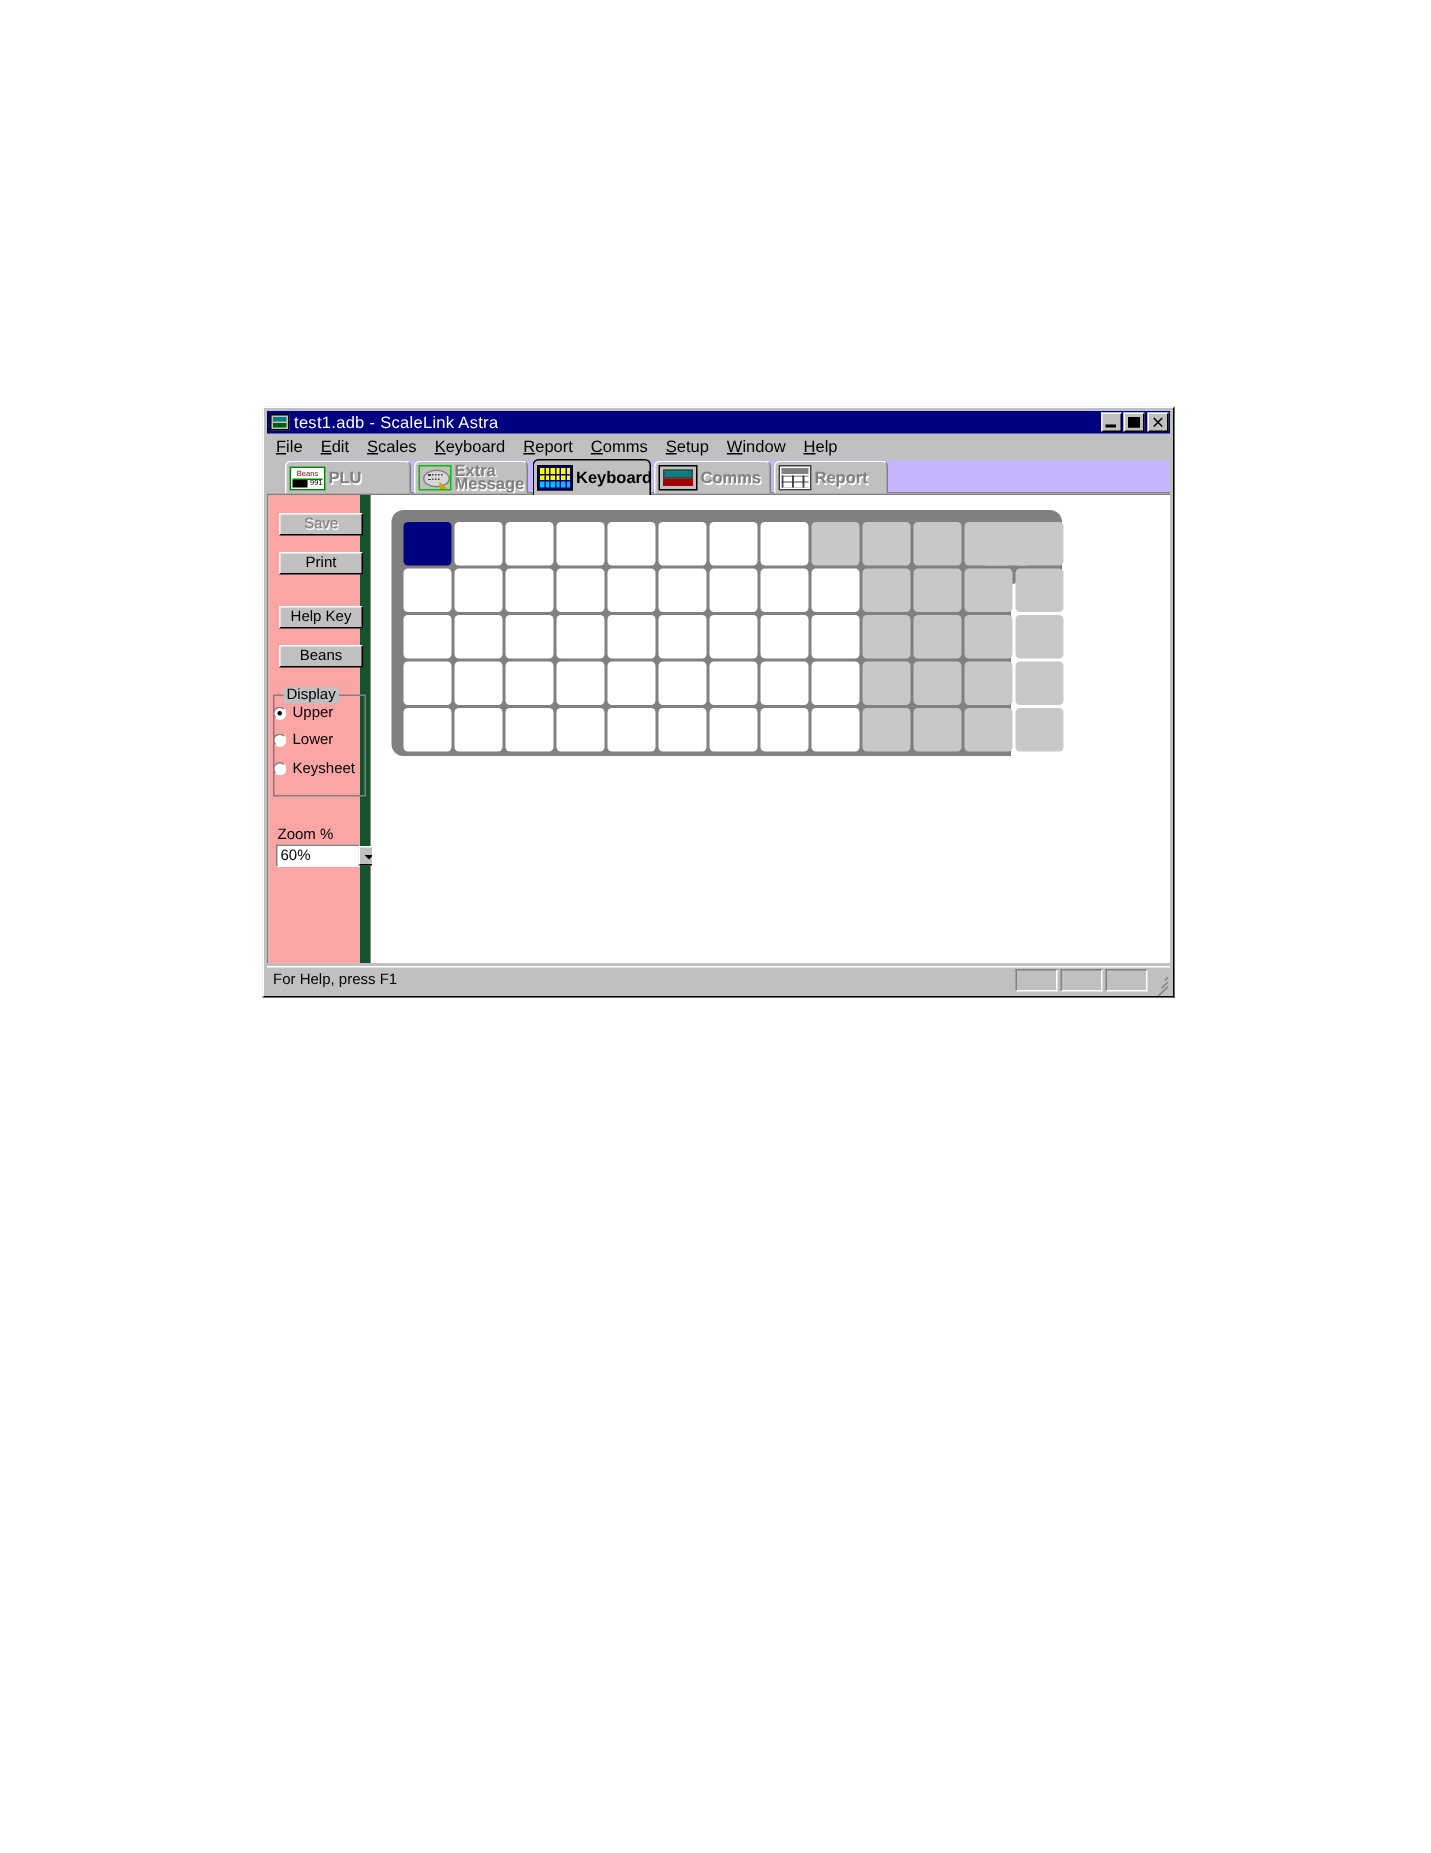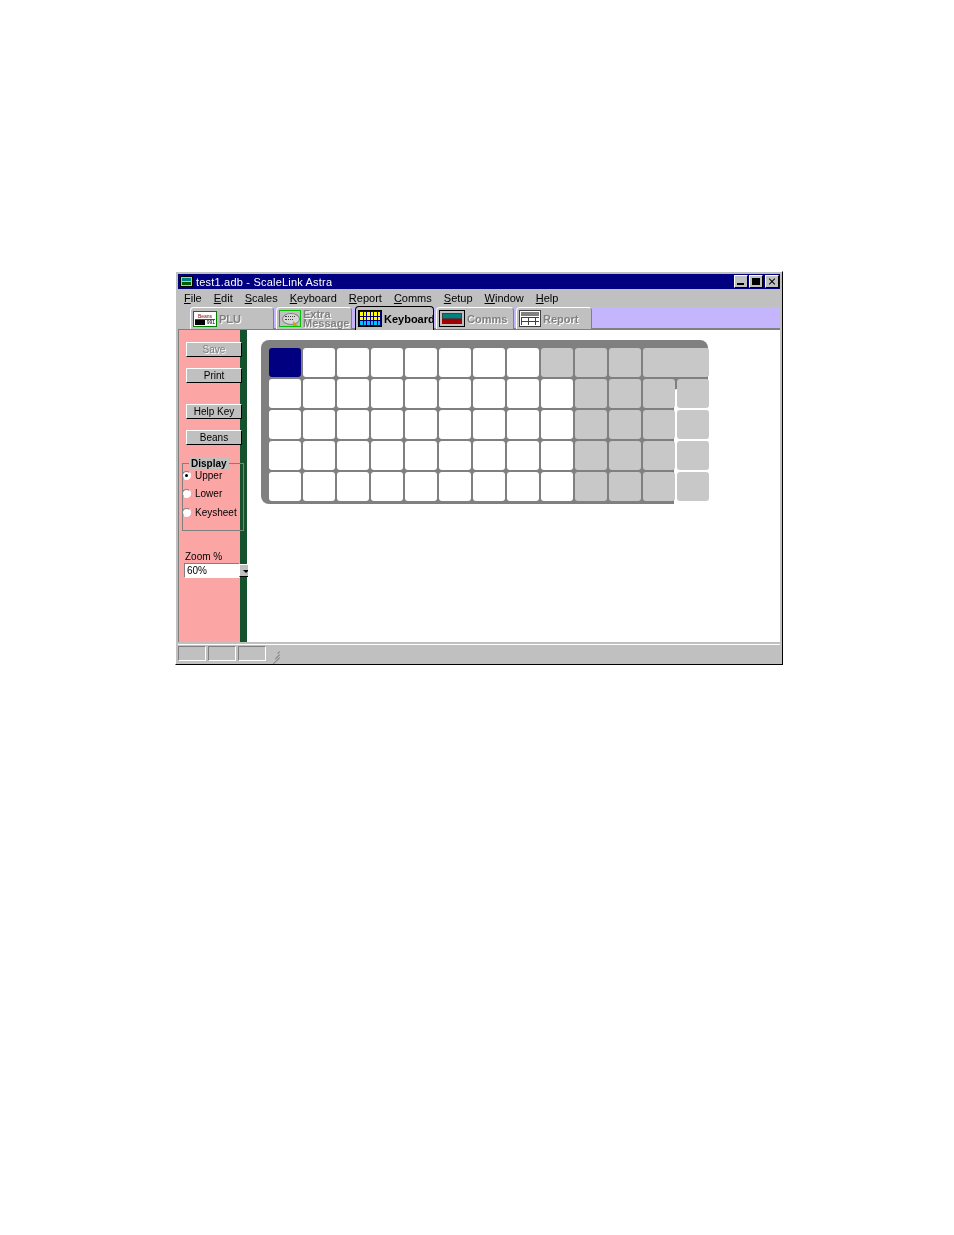--- a/index.html
+++ b/index.html
@@ -150,21 +150,20 @@
     border-right:1px solid #000000;border-bottom:1px solid #000000;
     box-sizing:border-box;
     font-size:10px;color:#000;text-align:center;line-height:13px;
   }
   .btn.disabled{color:#808080;text-shadow:1px 1px 0 #ffffff;}
 
   .grpbox{
     position:absolute;left:3px;width:62px;
     border:1px solid #808080;
     box-sizing:border-box;
-    font-weight:bold;
   }
   .grp-legend{
     position:absolute;top:-6px;left:6px;background:#c0c0c0;
     font-size:10px;color:#000;padding:0 2px;
   }
   .radio-row{
     position:absolute;left:3px;display:flex;align-items:center;gap:4px;
   }
   .radio{
     width:9px;height:9px;border-radius:50%;
@@ -479,20 +478,21 @@
           <div class="key dim"></div>
           <div class="key dim"></div>
         </div>
 
         <div class="isokey"></div>
       </div>
     </div>
   </div>
 
   <div class="statusbar">
+    <div class="status-main">For Help, press F1</div>
     <div class="status-pane"></div>
     <div class="status-pane"></div>
     <div class="status-pane"></div>
     <div class="grip">
         <i></i>
         <i></i>
         <i></i>
       </div>
   </div>
 

